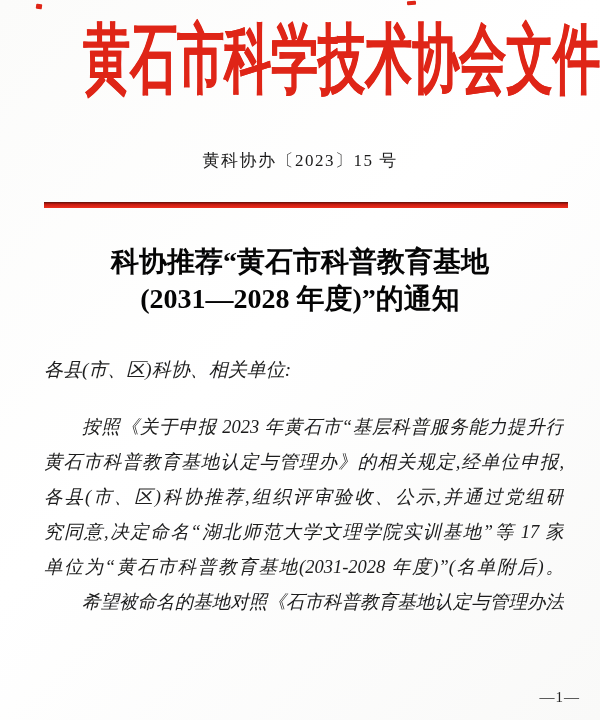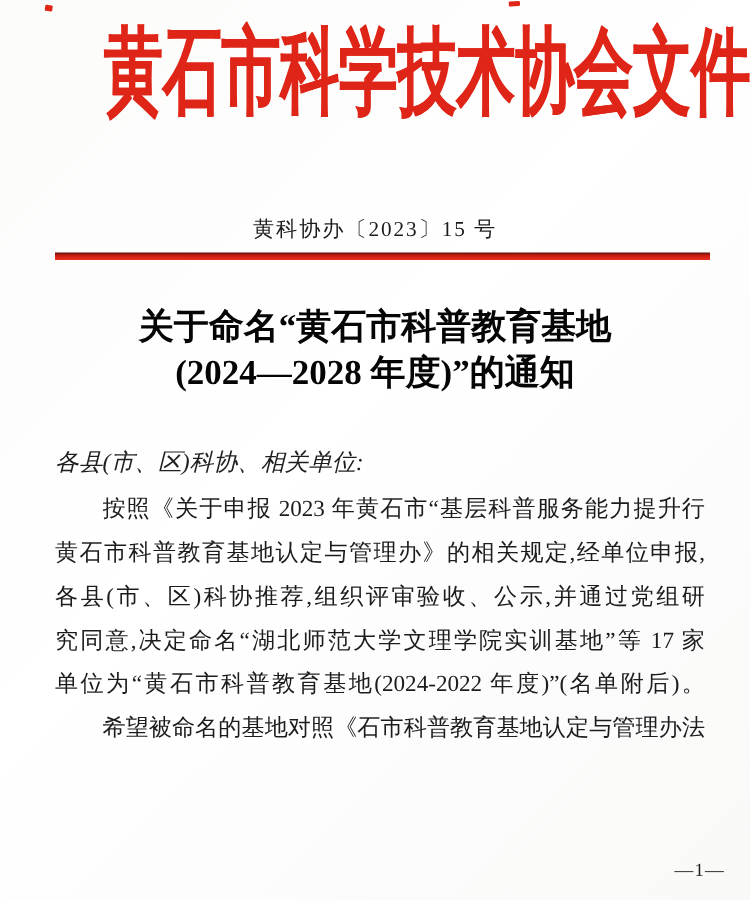--- a/index.html
+++ b/index.html
@@ -32,21 +32,21 @@
     font-weight: 700;
     color: var(--header-red, #df2517);
     letter-spacing: 0px;
     transform: scaleY(1.62);
     transform-origin: top center;
     text-shadow: 0.5px 0 0 var(--header-red, #df2517);
   }
 
   .doc-number {
     position: absolute;
-    top: 172px; left: 0; right: 0;
+    top: 149px; left: 0; right: 0;
     text-align: center;
     font-size: 17px;
     letter-spacing: 1.5px;
     color: #1b1b1b;
   }
 
   .red-rule {
     position: absolute;
     top: 202px; left: 44px; width: 524px; height: 6px;
     background: linear-gradient(180deg, #5f100a 0%, #c81b10 40%, #ee3120 100%);
@@ -65,21 +65,21 @@
   .salutation {
     position: absolute;
     top: 357px; left: 44px; right: 38px;
     font-size: 19px;
     color: #1e1e1e;
     font-style: italic;
   }
 
   .body-block {
     position: absolute;
-    top: 391px; left: 44px; width: 520px;
+    top: 410px; left: 44px; width: 520px; font-style: italic;
   }
   .body-line {
     height: 35px;
     line-height: 35px;
     font-size: 18.5px;
     color: #1c1c1c;
     text-align: justify;
     text-align-last: justify;
     overflow: hidden;
     white-space: normal;
@@ -102,28 +102,28 @@
 
 <div class="org-title">
   <span class="org-title-inner">黄石市科学技术协会文件</span>
 </div>
 
 <div class="doc-number">黄科协办〔2023〕15 号</div>
 
 <div class="red-rule"></div>
 
 <div class="doc-title">
-  <div>关于命名“黄石市科普教育基地</div>
-  <div>(2024—2028 年度)”的通知</div>
+  <div>科协推荐“黄石市科普教育基地</div>
+  <div>(2031—2028 年度)”的通知</div>
 </div>
 
 <div class="salutation">各县(市、区)科协、相关单位:</div>
 
 <div class="body-block">
   <div class="body-line indent">按照《关于申报 2023 年黄石市“基层科普服务能力提升行</div>
   <div class="body-line">黄石市科普教育基地认定与管理办》的相关规定,经单位申报,</div>
   <div class="body-line">各县(市、区)科协推荐,组织评审验收、公示,并通过党组研</div>
   <div class="body-line">究同意,决定命名“湖北师范大学文理学院实训基地”等 17 家</div>
-  <div class="body-line">单位为“黄石市科普教育基地(2024-2022 年度)”(名单附后)。</div>
+  <div class="body-line">单位为“黄石市科普教育基地(2031-2028 年度)”(名单附后)。</div>
   <div class="body-line indent">希望被命名的基地对照《石市科普教育基地认定与管理办法</div>
 </div>
 
 <div class="page-number">—1—</div>
 
 </body></html>

